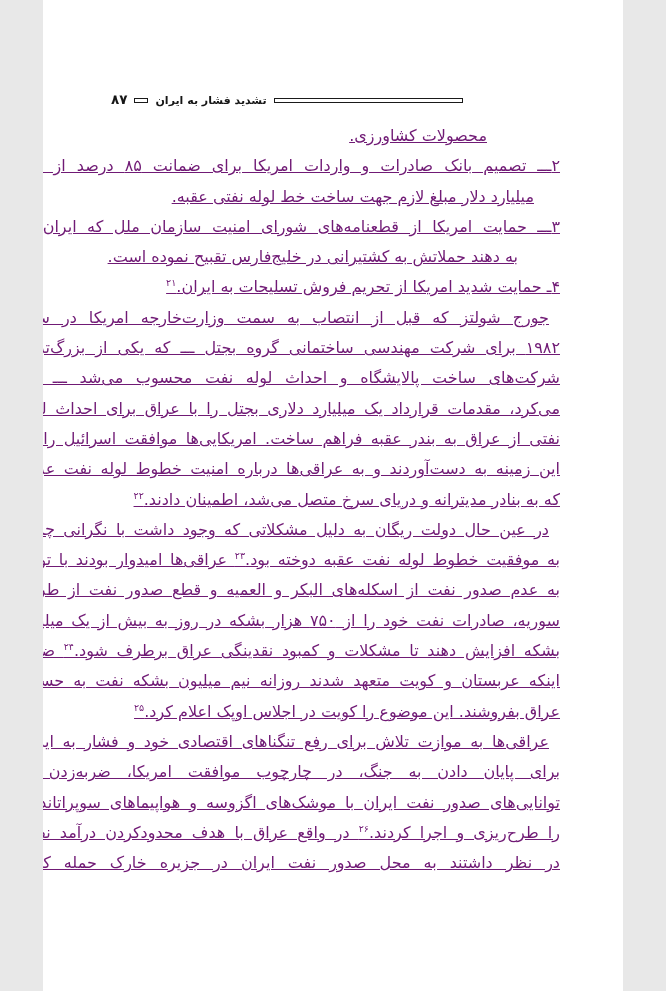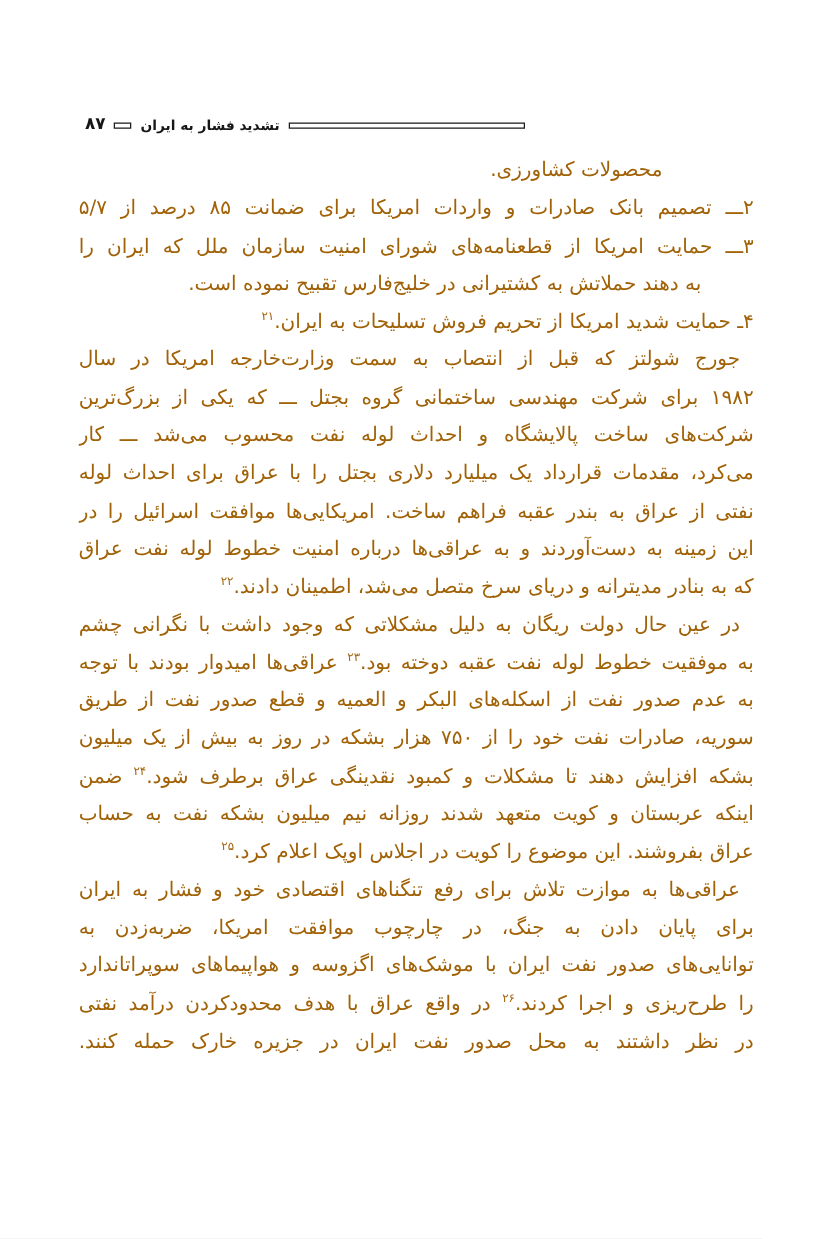--- a/index.html
+++ b/index.html
@@ -2,21 +2,21 @@
 <html lang="fa" dir="rtl"><head>
 <meta charset="utf-8">
 <style>
   html, body {
     margin: 0;
     padding: 0;
     background: #e8e8e8;
   }
   .page {
     position: relative;
-    width: 666px;
+    width: 580px;
     height: 991px;
     margin: 0 auto;
     background: #ffffff;
     color: #161616;
     font-family: "DejaVu Sans", sans-serif;
     overflow: hidden;
   }
   
   .running-head {
     position: absolute;
@@ -57,21 +57,22 @@
     box-sizing: border-box;
   }
   
   .body-text {
     position: absolute;
     top: 121px;
     right: 63px;
     width: 540px;
     direction: rtl;
     font-size: 16px;
-    color: #a16207;
+    color: #701a75;
+    text-decoration: underline;
   }
   .line {
     height: 30.3px;
     line-height: 30.3px;
     text-align: right;
     overflow: hidden;
     box-sizing: border-box;
   }
   .line.justify {
     text-align: justify;
@@ -92,20 +93,21 @@
   <div class="running-head">
     <span class="page-num">۸۷</span>
     <span class="rule-short"></span>
     <span class="head-title">تشدید فشار به ایران</span>
     <span class="rule-long"></span>
   </div>
 
   <div class="body-text">
       <div class="line" style="padding-right: 73px;"><span>محصولات کشاورزی.</span></div>
       <div class="line justify"><span>۲ـــ تصمیم بانک صادرات و واردات امریکا برای ضمانت ۸۵ درصد از ۵/۷</span></div>
+      <div class="line" style="padding-right: 26px;"><span>میلیارد دلار مبلغ لازم جهت ساخت خط لوله نفتی عقبه.</span></div>
       <div class="line justify"><span>۳ـــ حمایت امریکا از قطعنامه‌های شورای امنیت سازمان ملل که ایران را</span></div>
       <div class="line" style="padding-right: 42px;"><span>به دهند حملاتش به کشتیرانی در خلیج‌فارس تقبیح نموده است.</span></div>
       <div class="line"><span>۴ـ حمایت شدید امریکا از تحریم فروش تسلیحات به ایران.</span><sup>۲۱</sup></div>
       <div class="line justify" style="padding-right: 11px;"><span>جورج شولتز که قبل از انتصاب به سمت وزارت‌خارجه امریکا در سال</span></div>
       <div class="line justify"><span>۱۹۸۲ برای شرکت مهندسی ساختمانی گروه بجتل ـــ که یکی از بزرگ‌ترین</span></div>
       <div class="line justify"><span>شرکت‌های ساخت پالایشگاه و احداث لوله نفت محسوب می‌شد ـــ کار</span></div>
       <div class="line justify"><span>می‌کرد، مقدمات قرارداد یک میلیارد دلاری بجتل را با عراق برای احداث لوله</span></div>
       <div class="line justify"><span>نفتی از عراق به بندر عقبه فراهم ساخت. امریکایی‌ها موافقت اسرائیل را در</span></div>
       <div class="line justify"><span>این زمینه به دست‌آوردند و به عراقی‌ها درباره امنیت خطوط لوله نفت عراق</span></div>
       <div class="line"><span>که به بنادر مدیترانه و دریای سرخ متصل می‌شد، اطمینان دادند.</span><sup>۲۲</sup></div>

